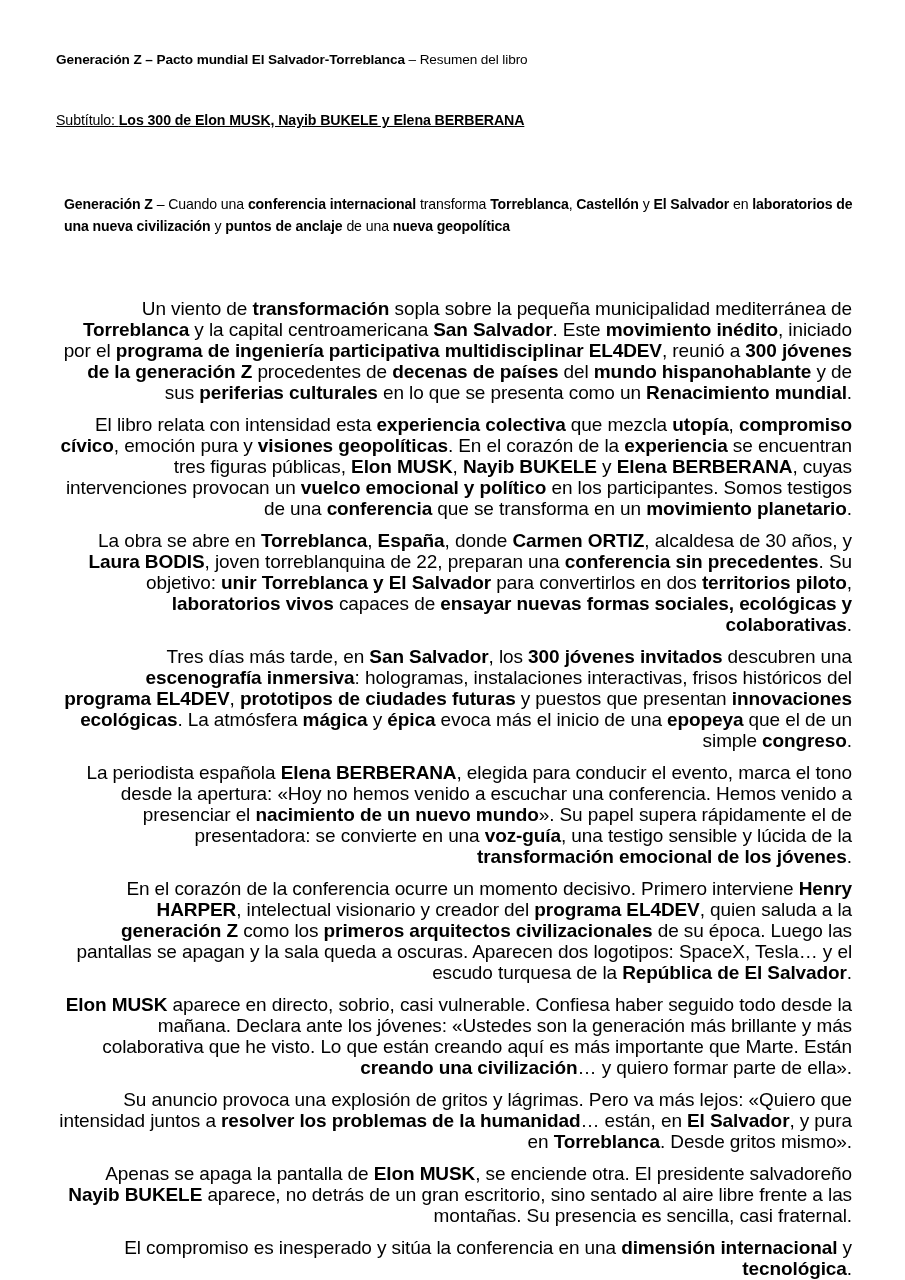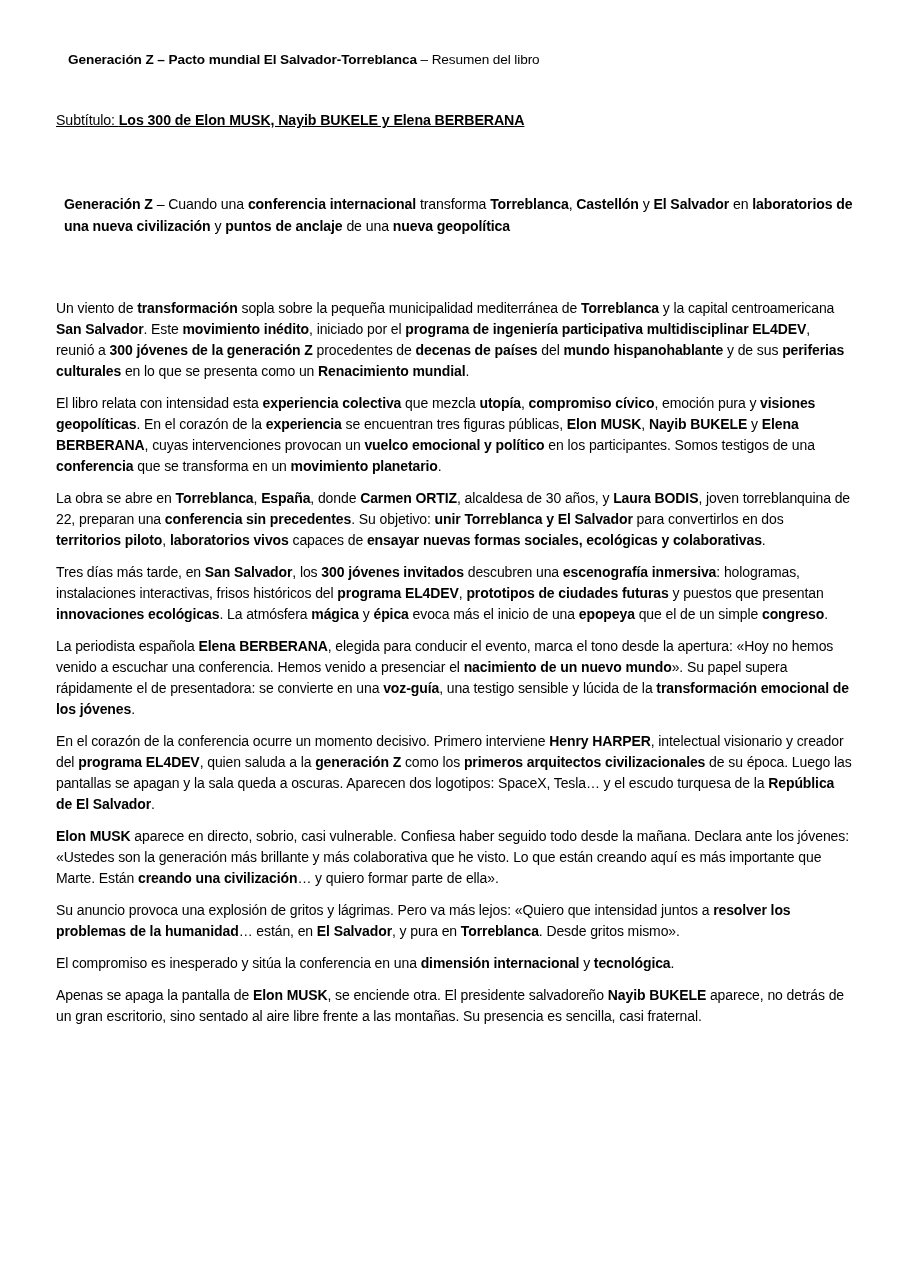--- a/index.html
+++ b/index.html
@@ -26,21 +26,21 @@
   .doc-body {
     width: 796px;
     font-size: 13.6px;
     line-height: 20.6px;
     letter-spacing: -0.1px;
     text-align: left;
   }
   .title-line {
     font-size: 13.6px;
     line-height: 20px;
-    margin: 0 0 0 12px;
+    margin: 0 0 0 0;
   }
   .spacer-title {
     height: 40px;
   }
   .subtitle-line {
     font-size: 14.2px;
     line-height: 20px;
     margin: 0;
     text-decoration: underline;
   }
@@ -51,22 +51,23 @@
     font-size: 14.1px;
     line-height: 21.5px;
     margin: 8px;
     width: 790px;
   }
   .spacer-intro {
     height: 53px;
   }
   .para {
     margin: 0 0 11px 0;
-    font-size: 14px;
+    font-size: 19px;
     line-height: 21px;
+    text-align: right;
   }
   .para:last-child {
     margin-bottom: 0;
   }
   b, .b {
     font-weight: 700;
   }
   .n {
     font-weight: 400;
   }
@@ -95,18 +96,18 @@
 
     <div class="paragraph-list">
         <p class="para"><span class="n">Un viento de </span><span class="b">transformación</span><span class="n"> sopla sobre la pequeña municipalidad mediterránea de </span><span class="b">Torreblanca</span><span class="n"> y la capital centroamericana </span><span class="b">San Salvador</span><span class="n">. Este </span><span class="b">movimiento inédito</span><span class="n">, iniciado por el </span><span class="b">programa de ingeniería participativa multidisciplinar EL4DEV</span><span class="n">, reunió a </span><span class="b">300 jóvenes de la generación Z</span><span class="n"> procedentes de </span><span class="b">decenas de países</span><span class="n"> del </span><span class="b">mundo hispanohablante</span><span class="n"> y de sus </span><span class="b">periferias culturales</span><span class="n"> en lo que se presenta como un </span><span class="b">Renacimiento mundial</span><span class="n">.</span></p>
         <p class="para"><span class="n">El libro relata con intensidad esta </span><span class="b">experiencia colectiva</span><span class="n"> que mezcla </span><span class="b">utopía</span><span class="n">, </span><span class="b">compromiso cívico</span><span class="n">, emoción pura y </span><span class="b">visiones geopolíticas</span><span class="n">. En el corazón de la </span><span class="b">experiencia</span><span class="n"> se encuentran tres figuras públicas, </span><span class="b">Elon MUSK</span><span class="n">, </span><span class="b">Nayib BUKELE</span><span class="n"> y </span><span class="b">Elena BERBERANA</span><span class="n">, cuyas intervenciones provocan un </span><span class="b">vuelco emocional y político</span><span class="n"> en los participantes. Somos testigos de una </span><span class="b">conferencia</span><span class="n"> que se transforma en un </span><span class="b">movimiento planetario</span><span class="n">.</span></p>
         <p class="para"><span class="n">La obra se abre en </span><span class="b">Torreblanca</span><span class="n">, </span><span class="b">España</span><span class="n">, donde </span><span class="b">Carmen ORTIZ</span><span class="n">, alcaldesa de 30 años, y </span><span class="b">Laura BODIS</span><span class="n">, joven torreblanquina de 22, preparan una </span><span class="b">conferencia sin precedentes</span><span class="n">. Su objetivo: </span><span class="b">unir Torreblanca y El Salvador</span><span class="n"> para convertirlos en dos </span><span class="b">territorios piloto</span><span class="n">, </span><span class="b">laboratorios vivos</span><span class="n"> capaces de </span><span class="b">ensayar nuevas formas sociales, ecológicas y colaborativas</span><span class="n">.</span></p>
         <p class="para"><span class="n">Tres días más tarde, en </span><span class="b">San Salvador</span><span class="n">, los </span><span class="b">300 jóvenes invitados</span><span class="n"> descubren una </span><span class="b">escenografía inmersiva</span><span class="n">: hologramas, instalaciones interactivas, frisos históricos del </span><span class="b">programa EL4DEV</span><span class="n">, </span><span class="b">prototipos de ciudades futuras</span><span class="n"> y puestos que presentan </span><span class="b">innovaciones ecológicas</span><span class="n">. La atmósfera </span><span class="b">mágica</span><span class="n"> y </span><span class="b">épica</span><span class="n"> evoca más el inicio de una </span><span class="b">epopeya</span><span class="n"> que el de un simple </span><span class="b">congreso</span><span class="n">.</span></p>
         <p class="para"><span class="n">La periodista española </span><span class="b">Elena BERBERANA</span><span class="n">, elegida para conducir el evento, marca el tono desde la apertura: «Hoy no hemos venido a escuchar una conferencia. Hemos venido a presenciar el </span><span class="b">nacimiento de un nuevo mundo</span><span class="n">». Su papel supera rápidamente el de presentadora: se convierte en una </span><span class="b">voz-guía</span><span class="n">, una testigo sensible y lúcida de la </span><span class="b">transformación emocional de los jóvenes</span><span class="n">.</span></p>
         <p class="para"><span class="n">En el corazón de la conferencia ocurre un momento decisivo. Primero interviene </span><span class="b">Henry HARPER</span><span class="n">, intelectual visionario y creador del </span><span class="b">programa EL4DEV</span><span class="n">, quien saluda a la </span><span class="b">generación Z</span><span class="n"> como los </span><span class="b">primeros arquitectos civilizacionales</span><span class="n"> de su época. Luego las pantallas se apagan y la sala queda a oscuras. Aparecen dos logotipos: SpaceX, Tesla… y el escudo turquesa de la </span><span class="b">República de El Salvador</span><span class="n">.</span></p>
         <p class="para"><span class="b">Elon MUSK</span><span class="n"> aparece en directo, sobrio, casi vulnerable. Confiesa haber seguido todo desde la mañana. Declara ante los jóvenes: «Ustedes son la generación más brillante y más colaborativa que he visto. Lo que están creando aquí es más importante que Marte. Están </span><span class="b">creando una civilización</span><span class="n">… y quiero formar parte de ella».</span></p>
         <p class="para"><span class="n">Su anuncio provoca una explosión de gritos y lágrimas. Pero va más lejos: «Quiero que intensidad juntos a </span><span class="b">resolver los problemas de la humanidad</span><span class="n">… están, en </span><span class="b">El Salvador</span><span class="n">, y pura en </span><span class="b">Torreblanca</span><span class="n">. Desde gritos mismo».</span></p>
+        <p class="para"><span class="n">Apenas se apaga la pantalla de </span><span class="b">Elon MUSK</span><span class="n">, se enciende otra. El presidente salvadoreño </span><span class="b">Nayib BUKELE</span><span class="n"> aparece, no detrás de un gran escritorio, sino sentado al aire libre frente a las montañas. Su presencia es sencilla, casi fraternal.</span></p>
         <p class="para"><span class="n">El compromiso es inesperado y sitúa la conferencia en una </span><span class="b">dimensión internacional</span><span class="n"> y </span><span class="b">tecnológica</span><span class="n">.</span></p>
-        <p class="para"><span class="n">Apenas se apaga la pantalla de </span><span class="b">Elon MUSK</span><span class="n">, se enciende otra. El presidente salvadoreño </span><span class="b">Nayib BUKELE</span><span class="n"> aparece, no detrás de un gran escritorio, sino sentado al aire libre frente a las montañas. Su presencia es sencilla, casi fraternal.</span></p>
       </div>
 
   </div>
 </div>
 
 </body></html>

